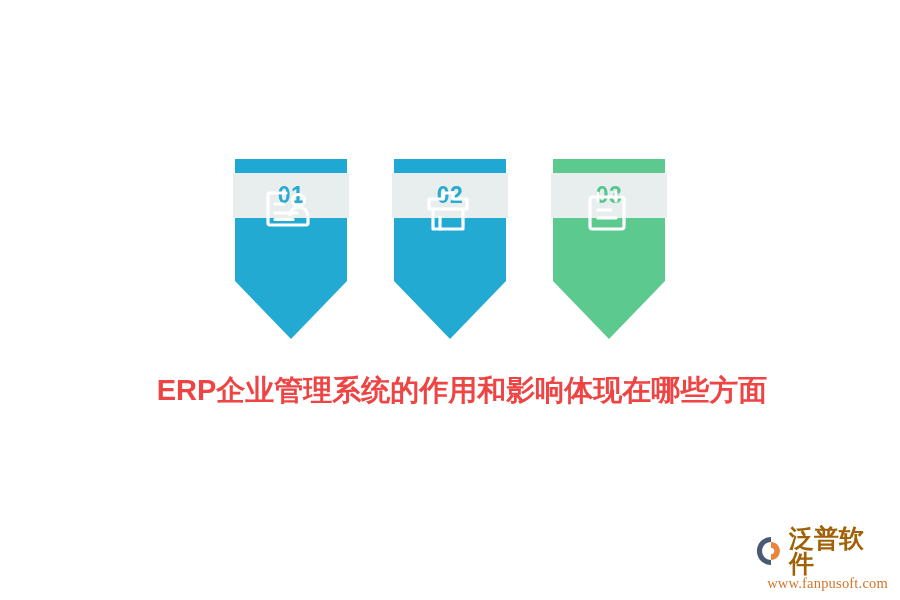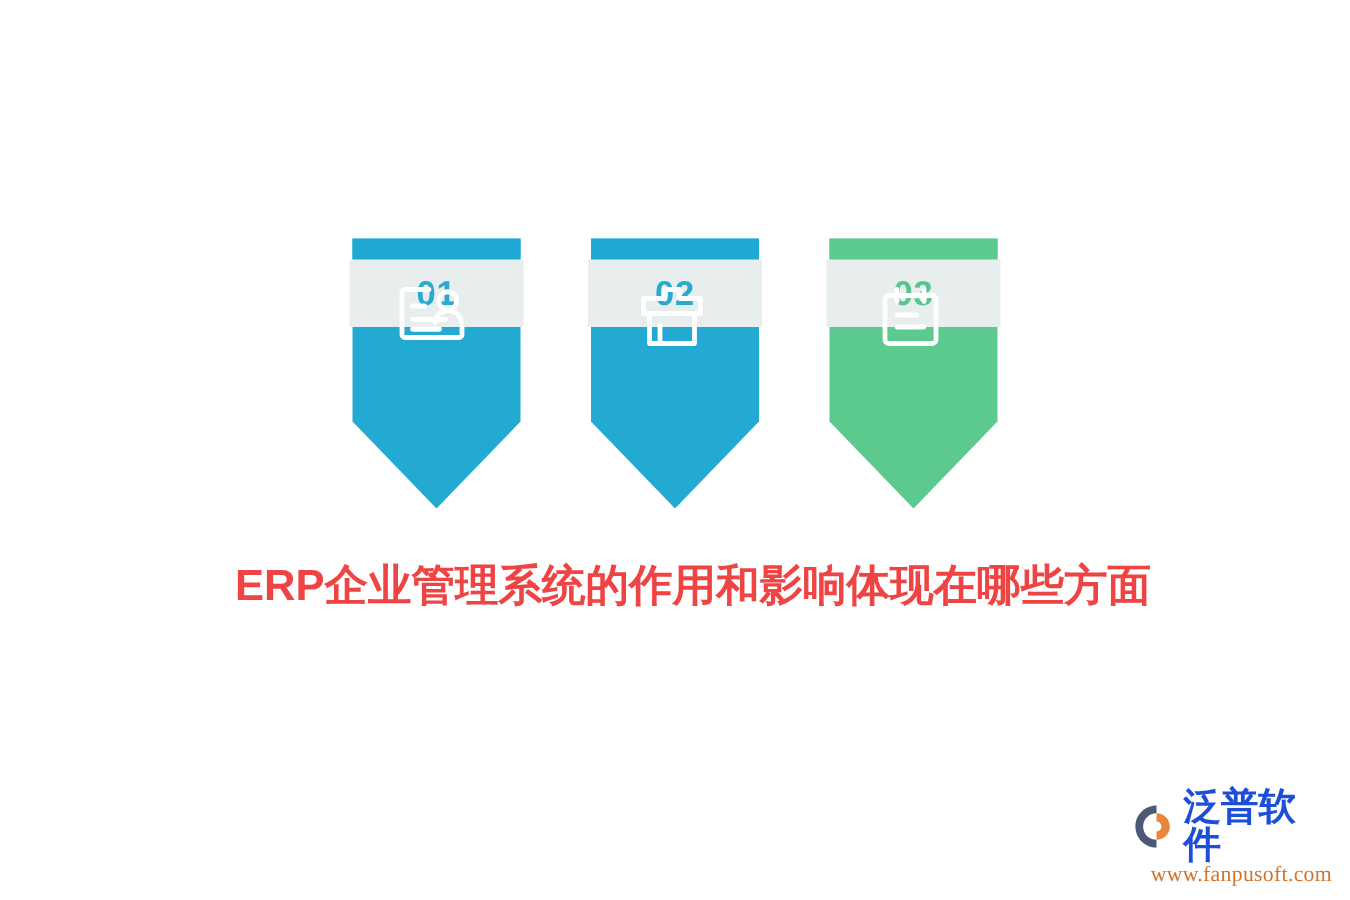--- a/index.html
+++ b/index.html
@@ -214,18 +214,18 @@
   </div>
 
   <div class="headline" style="color: #ef4444; padding-left: 12px;">ERP企业管理系统的作用和影响体现在哪些方面</div>
 
   <div class="logo-block">
     <div class="logo-lockup">
       <svg class="logo-mark" viewBox="0 0 32 32">
         <path d="M16,1 C7.7,1 1,7.7 1,16 C1,24.3 7.7,31 16,31 L16,25.5 C10.7,25.5 6.5,21.3 6.5,16 C6.5,10.7 10.7,6.5 16,6.5 Z" fill="#4a5a75"></path>
         <path d="M16,6.5 C21.3,6.5 25.5,10.7 25.5,16 C25.5,21.3 21.3,25.5 16,25.5 L16,19.5 C18,19.5 19.5,18 19.5,16 C19.5,14 18,12.5 16,12.5 Z" fill="#e8873c"></path>
       </svg>
-      <span class="logo-wordmark" style="color: #1d4ed8;">泛普软件</span>
+      <span class="logo-wordmark" style="color: #a16207;">泛普软件</span>
     </div>
     <div class="logo-url" style="color: rgb(212, 116, 42);">www.fanpusoft.com</div>
   </div>
 
 </div>
 
 </body></html>

